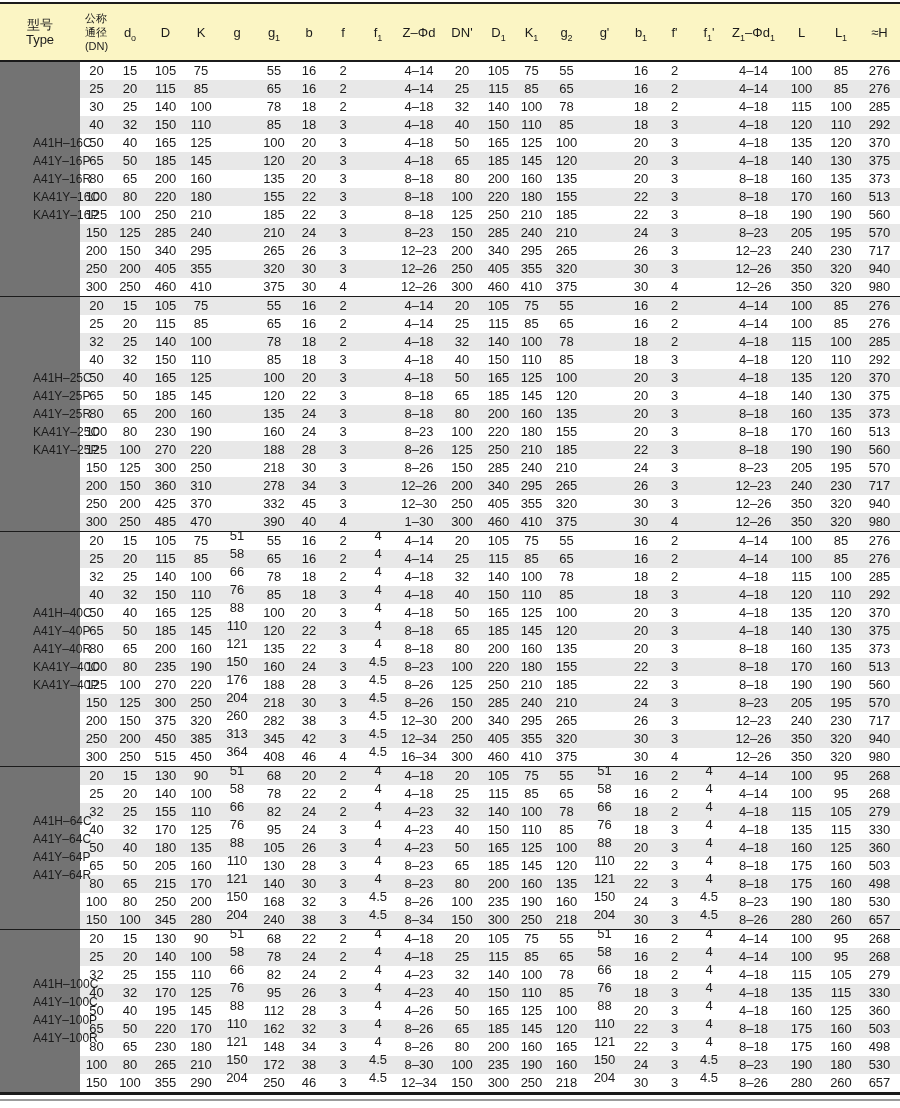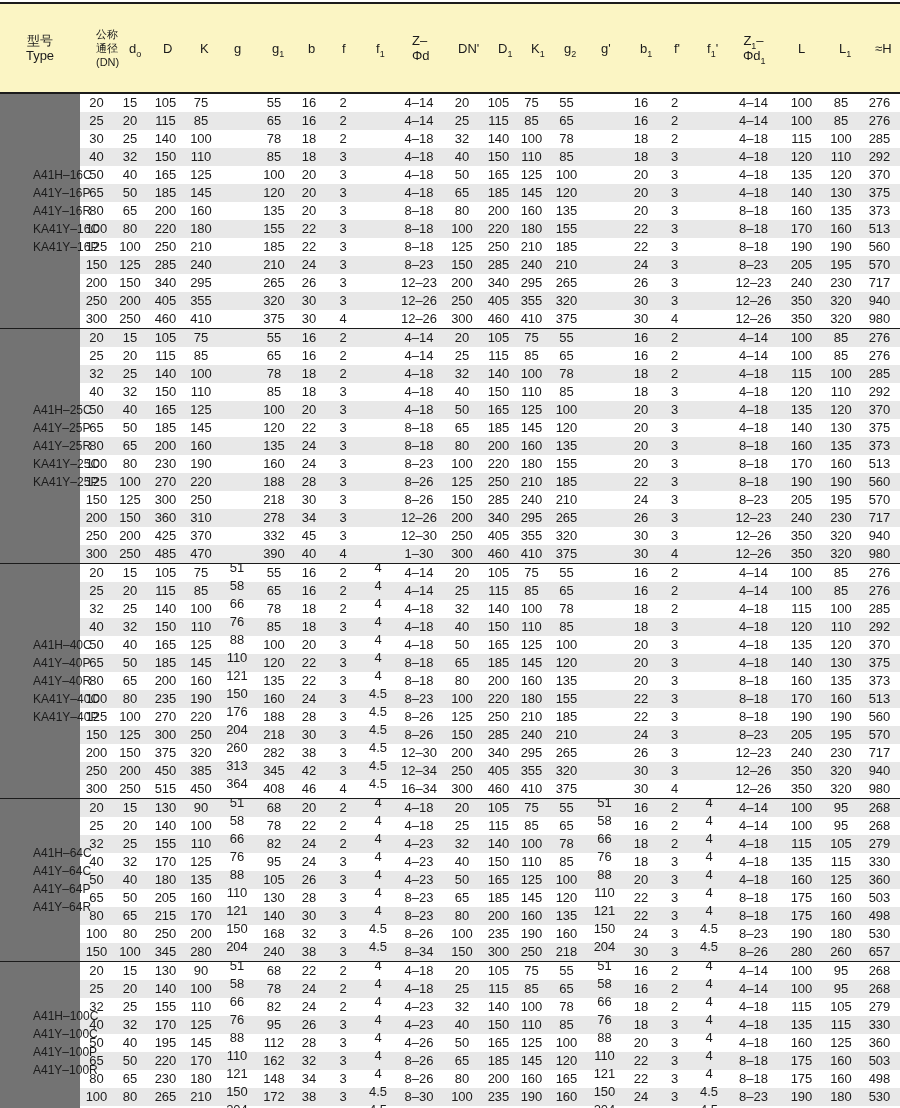--- a/index.html
+++ b/index.html
@@ -8,21 +8,21 @@
     font-family:"Liberation Sans","DejaVu Sans",sans-serif;color:#1b1b1b;
     -webkit-font-smoothing:antialiased;
   }
   .sheet{padding-top:2px;}
   table{
     border-collapse:collapse;table-layout:fixed;width:900px;
     border-top:2px solid #1b1b1b;border-bottom:3px solid #1b1b1b;
   }
   thead th{
     background:#FBF5C4;height:56px;font-weight:normal;font-size:13px;
-    border-bottom:2px solid #1b1b1b;vertical-align:middle;padding:16px;text-align:center;
+    border-bottom:2px solid #1b1b1b;vertical-align:middle;padding:0;text-align:center;
   }
   thead th .hdr-stack div{line-height:15px;font-size:13px;}
   .dn-block{display:inline-block;text-align:left;font-size:11px;line-height:14px;}
   tbody td{
     text-align:center;font-size:13px;height:18px;line-height:18px;
     padding:0;white-space:nowrap;vertical-align:middle;
   }
   tr.stripe td{background:#E8E8E8;}
   td.type-cell, tr.stripe td.type-cell{background:#737373;}
   td.type-cell{

